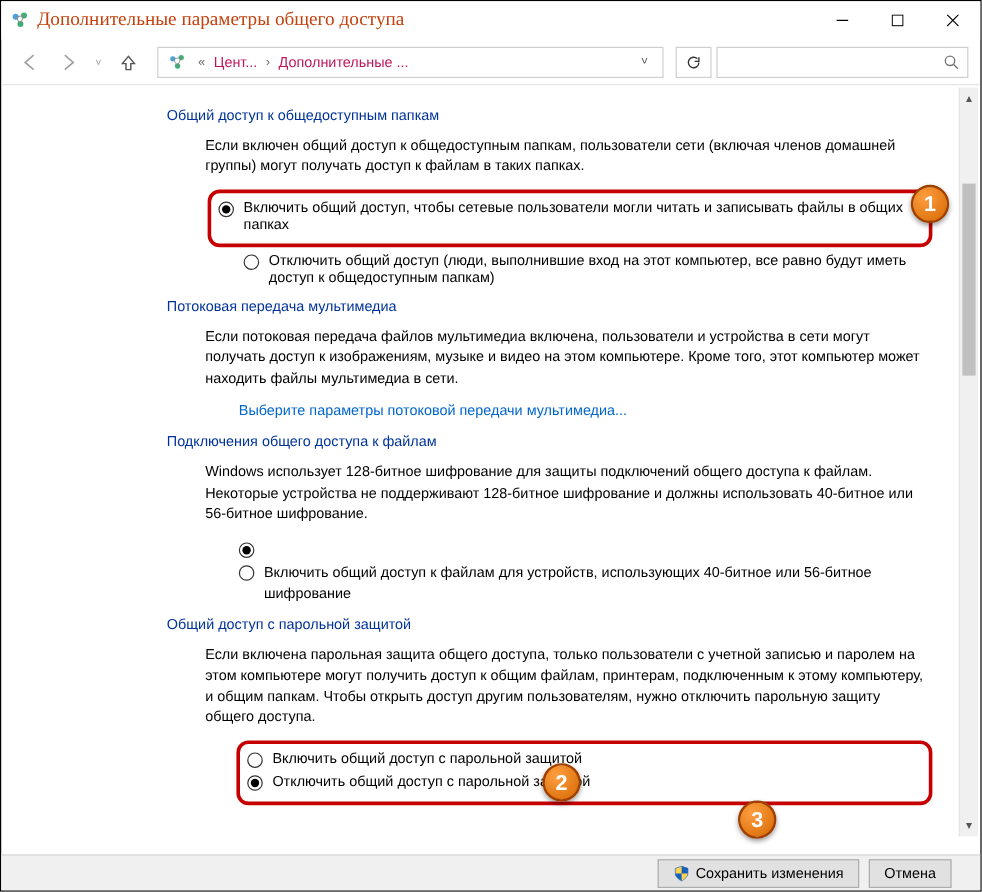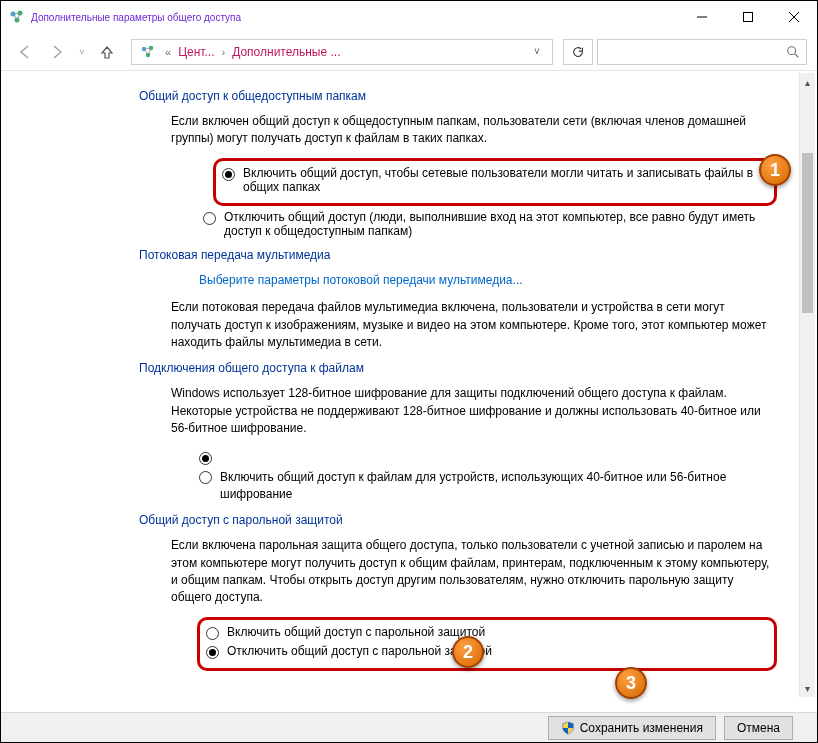--- a/index.html
+++ b/index.html
@@ -17,21 +17,21 @@
       height: 32px;
       display: flex;
       align-items: center;
       padding-left: 8px;
       background: #fff;
     }
     .titlebar-icon {
       width: 16px; height: 16px; margin-right: 6px;
       display: flex; align-items: center; justify-content: center;
     }
-    .titlebar-title { font-size: 10px; color: #6d28d9; }
+    .titlebar-title { font-size: 16px; color: #c2410c; font-family: Liberation Serif, serif; }
     .win-controls { margin-left: auto; display: flex; }
     .win-btn {
       width: 46px; height: 32px;
       display: flex; align-items: center; justify-content: center;
       font-size: 12px; color: #000; cursor: default;
     }
     .toolbar {
       height: 38px;
       display: flex;
       align-items: center;
@@ -235,39 +235,39 @@
       </svg>
   </div>
 </div>
 
 <div class="content">
 
   <div class="section-heading">Общий доступ к общедоступным папкам</div>
   <div class="section-body">
     <p>Если включен общий доступ к общедоступным папкам, пользователи сети (включая членов домашней группы) могут получать доступ к файлам в таких папках.</p>
   </div>
-  <div class="highlight-box" style="margin-left:60px;">
+  <div class="highlight-box" style="margin-left:20px;">
     <div class="radio-group">
       <div class="radio-row">
         <div class="radio checked"></div>
         <span class="radio-label">Включить общий доступ, чтобы сетевые пользователи могли читать и записывать файлы в общих папках</span>
       </div>
     </div>
   </div>
   <div class="radio-group" style="margin-left:50px;">
     <div class="radio-row">
       <div class="radio"></div>
       <span class="radio-label">Отключить общий доступ (люди, выполнившие вход на этот компьютер, все равно будут иметь доступ к общедоступным папкам)</span>
     </div>
   </div>
 
   <div class="section-heading">Потоковая передача мультимедиа</div>
   <div class="section-body">
+    <p>Если потоковая передача файлов мультимедиа включена, пользователи и устройства в сети могут получать доступ к изображениям, музыке и видео на этом компьютере. Кроме того, этот компьютер может находить файлы мультимедиа в сети.</p>
     <p style="margin-left:28px;"><a href="#" class="link">Выберите параметры потоковой передачи мультимедиа...</a></p>
-    <p>Если потоковая передача файлов мультимедиа включена, пользователи и устройства в сети могут получать доступ к изображениям, музыке и видео на этом компьютере. Кроме того, этот компьютер может находить файлы мультимедиа в сети.</p>
   </div>
 
   <div class="section-heading">Подключения общего доступа к файлам</div>
   <div class="section-body">
     <p>Windows использует 128-битное шифрование для защиты подключений общего доступа к файлам. Некоторые устройства не поддерживают 128-битное шифрование и должны использовать 40-битное или 56-битное шифрование.</p>
     <div class="radio-group">
       <div class="radio-row">
         <div class="radio checked"></div>
       </div>
       <div class="radio-row">

